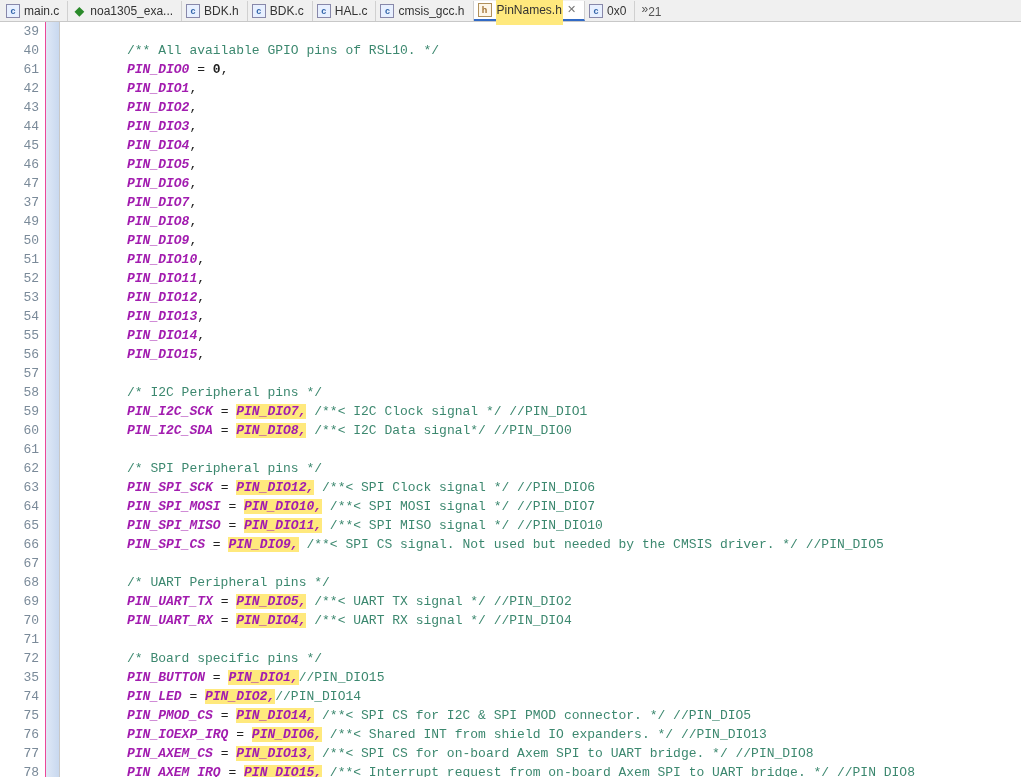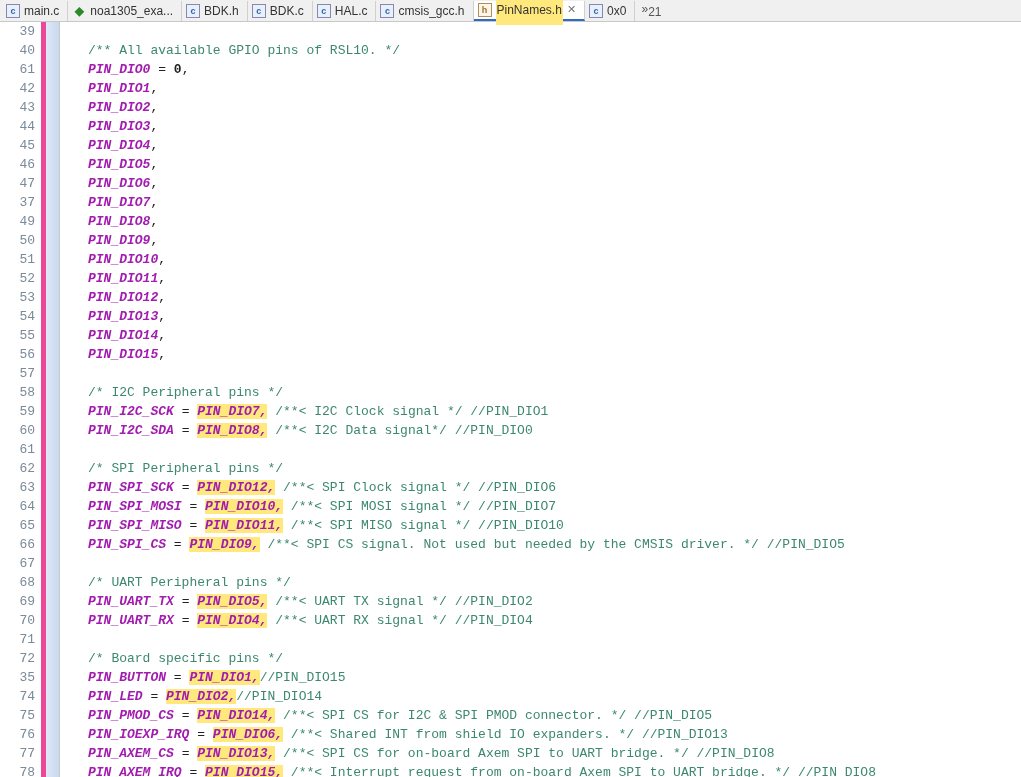--- a/index.html
+++ b/index.html
@@ -68,35 +68,36 @@
     display: flex;
     height: calc(100% - 22px);
     font-family: Consolas, "Courier New", monospace;
     font-size: 13px;
     line-height: 19px;
     position: relative;
   }
   .gutter {
     width: 46px;
     background: #fff;
-    border-right: 5px solid #ec4899;
+    border-right: 1px solid #ec4899;
     text-align: right;
     color: #7a8a99;
     padding-right: 6px;
     user-select: none;
   }
   .gutter .gl { height:19px; }
   .foldstrip {
     width: 14px;
     background: linear-gradient(to right,#dfe8f6,#c8d8ef);
     border-right: 1px solid #c8c8c8;
   }
   .code {
     padding-left: 28px;
     white-space: pre;
+    margin-left: 39px;
   }
   .code .ln { height:19px; }
   .c-comment { color: #3c886f; }
   .c-enum { color: #a21caf; font-style: italic; font-weight: bold; }
   .c-punct { color: #222; }
   .c-num { color: #222; font-weight: bold; }
   .hl { background: #ffe97d; }
 </style>
 </head>
 <body>

